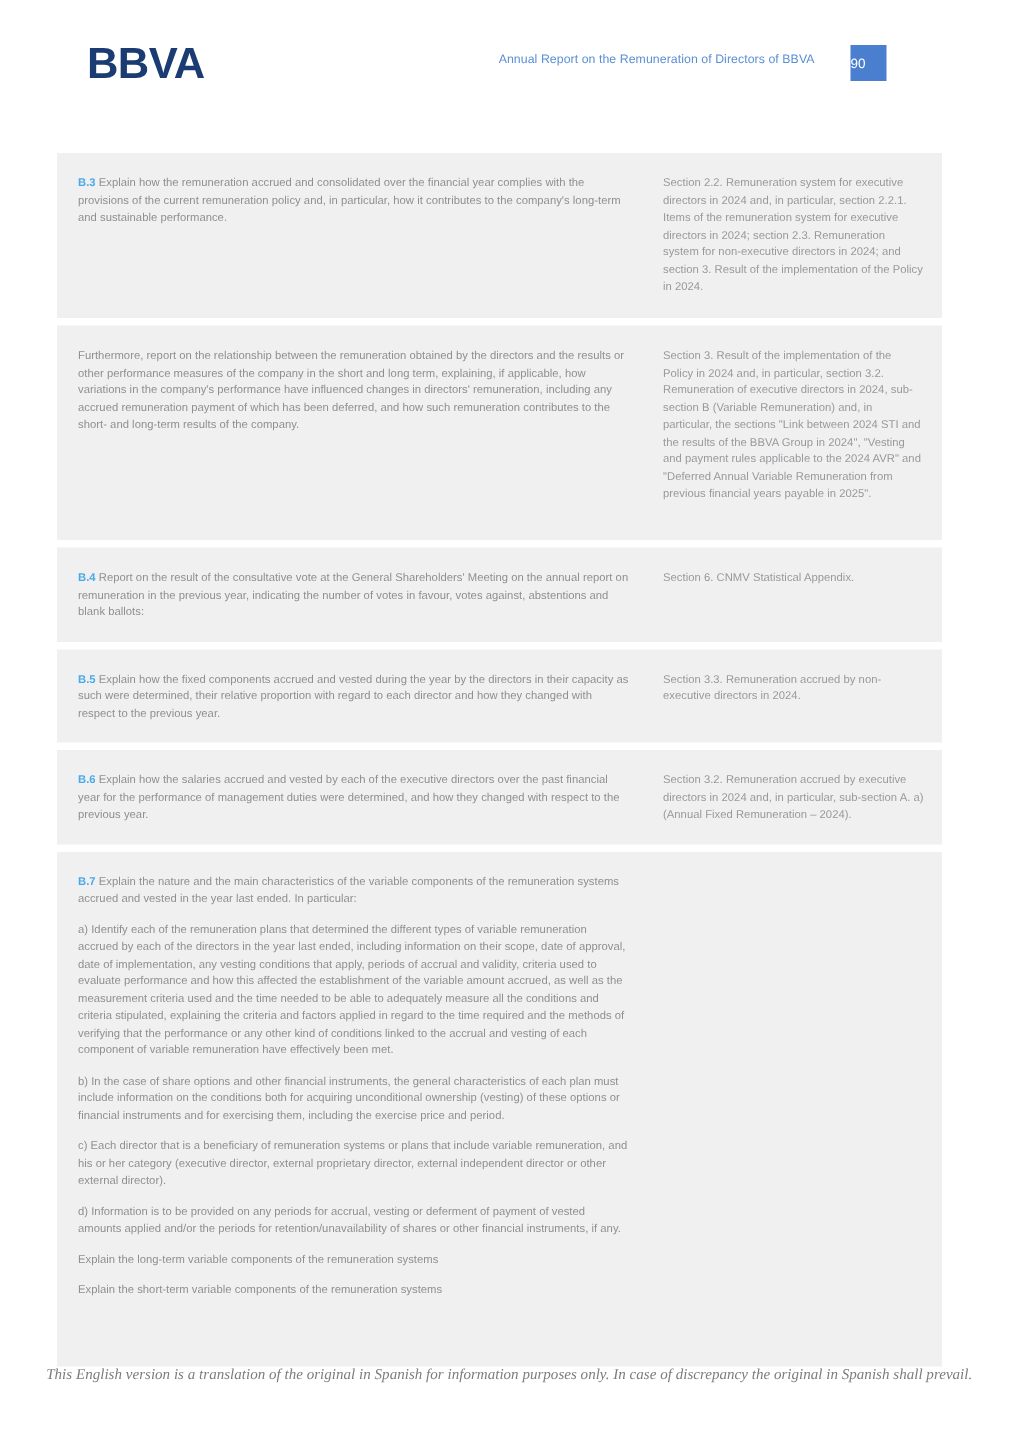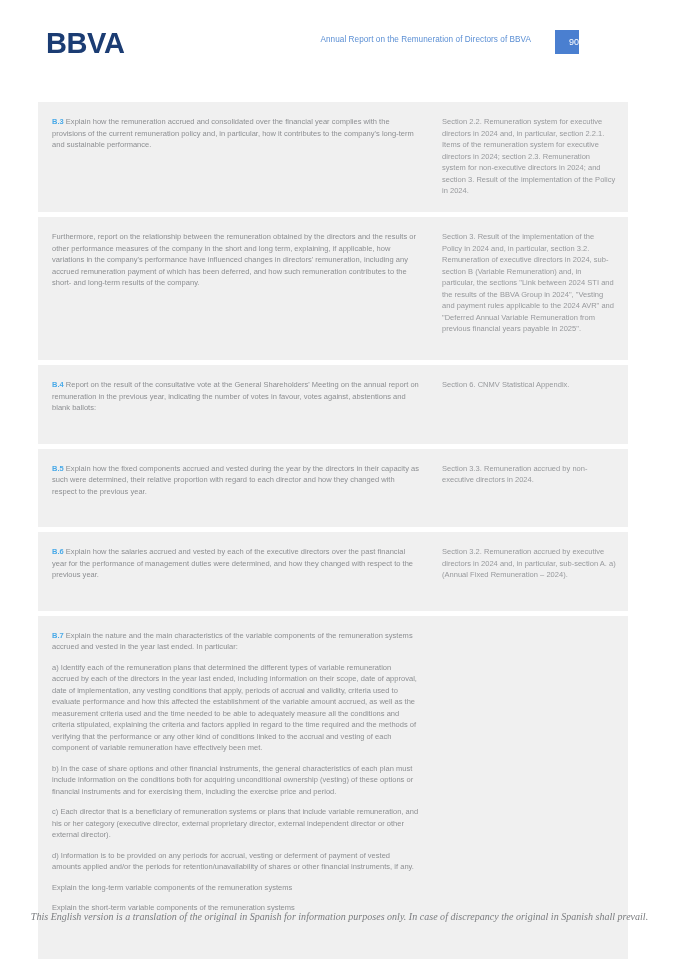--- a/index.html
+++ b/index.html
@@ -19,21 +19,21 @@
     width: 679px;
     height: 960px;
     position: relative;
     background: #ffffff;
   }
 
   
   .header {
     position: absolute;
     top: 28px;
-    left: 0;
+    left: 12px;
     width: 609px;
     height: 34px;
   }
   .logo {
     position: absolute;
     left: 46px;
     top: -2px;
     font-family: "Liberation Sans", sans-serif;
     font-size: 29px;
     font-weight: bold;
@@ -53,41 +53,41 @@
   .page-badge {
     position: absolute;
     right: 30px;
     top: 2px;
     width: 24px;
     height: 24px;
     background: #4a7fd0;
     color: #ffffff;
     font-size: 9px;
     line-height: 24px;
-    text-align: right;
+    text-align: left;
     font-weight: normal;
   }
 
   
   .table {
     position: absolute;
     left: 38px;
     top: 102px;
     width: 590px;
   }
   .row {
     display: flex;
     background: #f0f0f0;
     margin-bottom: 5px;
     box-sizing: border-box;
   }
   .cell-left {
     width: 400px;
     box-sizing: border-box;
-    padding: 14px 18px 30px 14px;
+    padding: 14px 18px 14px 14px;
   }
   .cell-right {
     width: 190px;
     box-sizing: border-box;
     padding: 14px 12px 14px 4px;
   }
   .p {
     font-size: 7.5px;
     line-height: 11.5px;
     margin: 0 0 9px 0;

